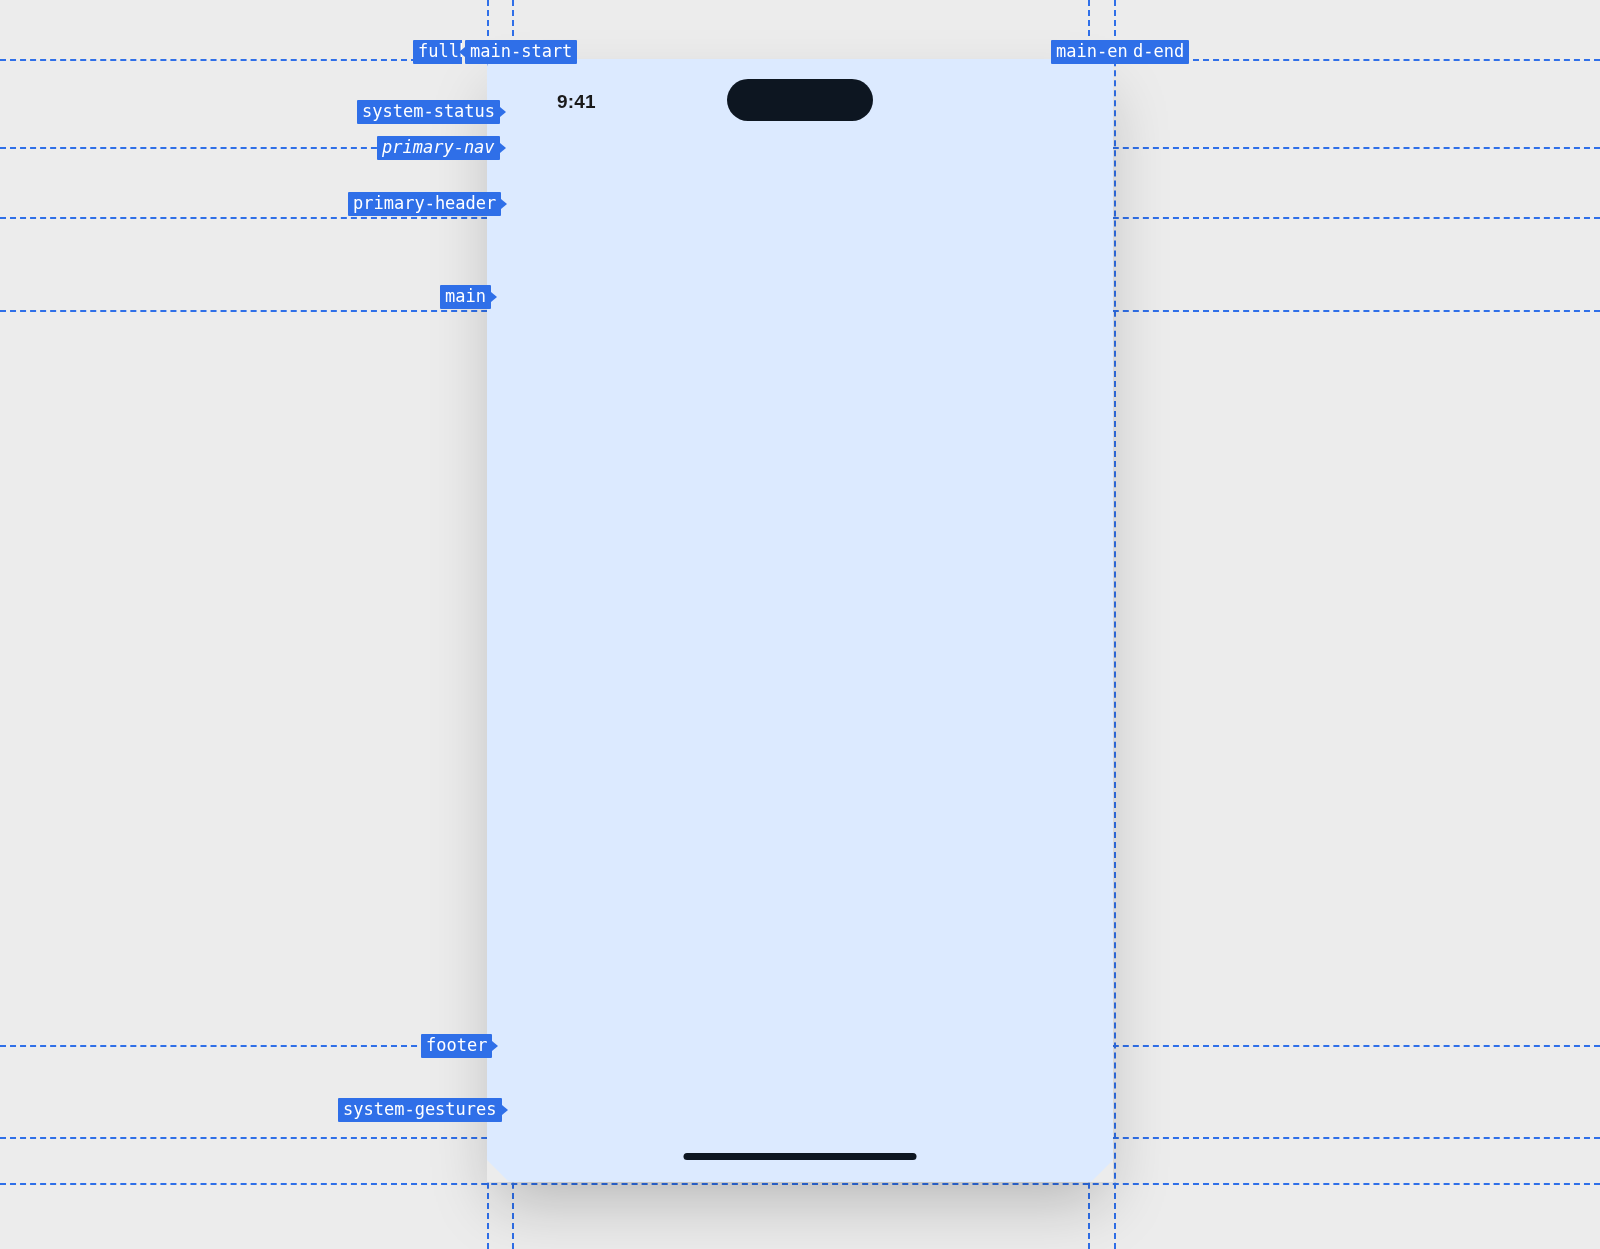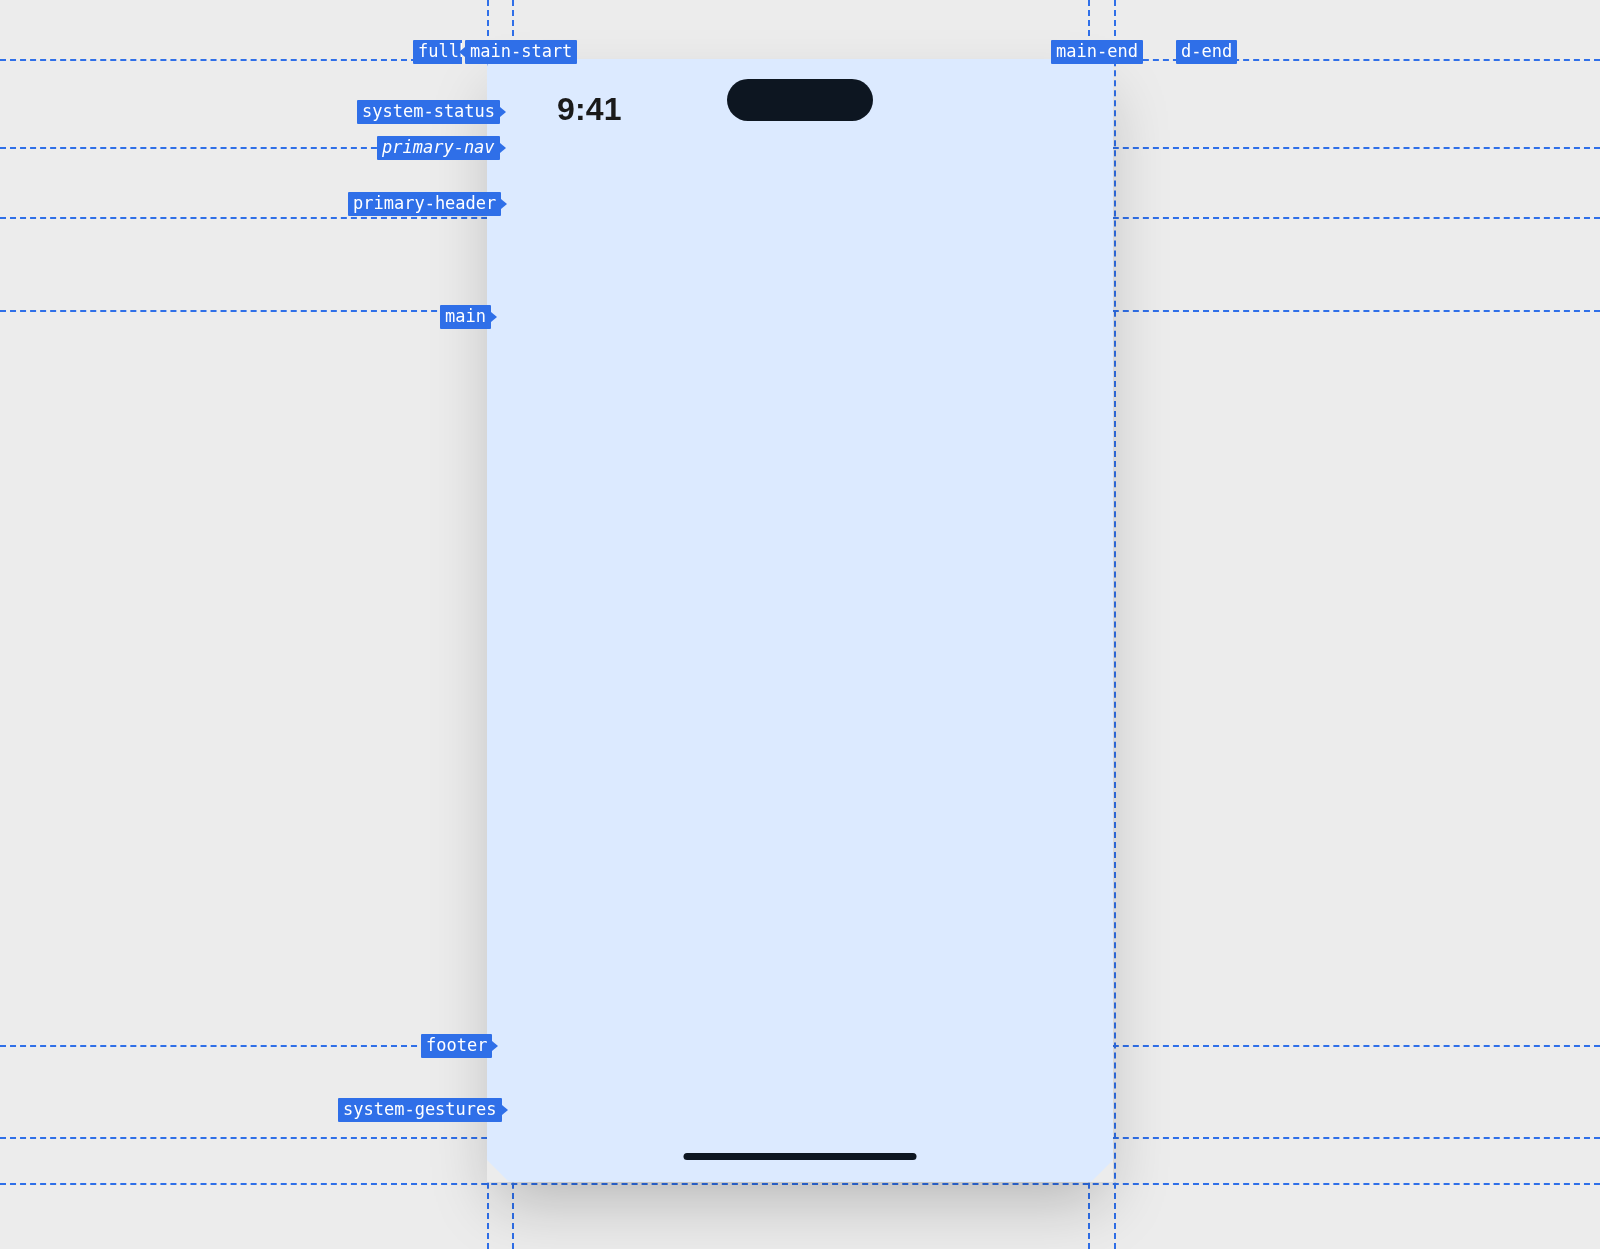--- a/index.html
+++ b/index.html
@@ -52,21 +52,21 @@
   .corner.br {
     right:0; bottom:0;
     border-width: 0 0 22px 22px;
     border-color: transparent transparent var(--bg) transparent;
   }
 
   .status-time {
     position:absolute;
     left: 70px;
     top: 32px;
-    font-size: 32px;
+    font-size: 19px;
     font-weight: 600;
     color:#1a1a1a;
     letter-spacing:0.2px;
   }
 
   .notch {
     position:absolute;
     left: 50%;
     top: 20px;
     transform: translateX(-50%);
@@ -157,25 +157,25 @@
   <div class="corner br"></div>
 </div>
 
 <div class="glabel" style="left:413px; top:40px; padding-right:2px;">fullbleed-start</div>
 <div style="position:absolute; left:462px; top:40px; width:50px; height:24px; background:var(--bg);"></div>
 
 <div class="glabel ltip" style="left:465px; top:40px;text-align:right;">main-start</div>
 
 <div class="glabel" style="left:1051px; top:40px;">main-end</div>
 
-<div class="glabel" style="left:1128px; top:40px;margin-left:48px;">d-end</div>
+<div class="glabel" style="left:1128px; top:40px;">d-end</div>
 
 <div class="glabel rtip" style="left:357px; top:56px;margin-top:44px;">system-status</div>
 
 <div class="glabel rtip" style="left:377px; top:136px;font-style:italic;">primary-nav</div>
 
 <div class="glabel rtip" style="left:348px; top:192px;">primary-header</div>
 
-<div class="glabel rtip" style="left:440px; top:305px;">main</div>
+<div class="glabel rtip" style="left:440px; top:285px;">main</div>
 
 <div class="glabel rtip" style="left:421px; top:1034px;">footer</div>
 
 <div class="glabel rtip" style="left:338px; top:1098px;">system-gestures</div>
 
 </body></html>

